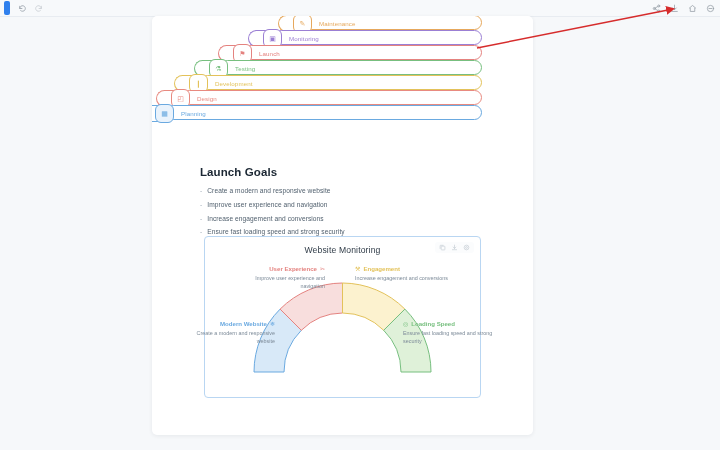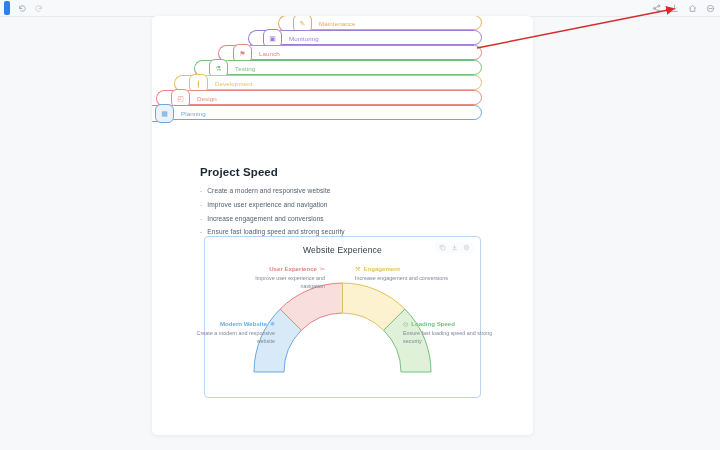--- a/index.html
+++ b/index.html
@@ -230,41 +230,41 @@
         <div class="step" style="left:-40px;top:105px;width:316px;border-color:#6aa9e0;">
           <div class="tail" style="border-color:#6aa9e0;"></div>
           <div class="bubble" style="border-color:#6aa9e0;background:#eaf3fc;">
             <span class="sico" style="color:#6aa9e0;">▦</span>
           </div>
           <span class="slabel" style="color:#6aa9e0;">Planning</span>
         </div>
       </div>
 
       <div class="goals">
-        <h2>Project Speed</h2>
+        <h2>Launch Goals</h2>
         <div class="goal">
           <span class="dash">-</span>
           <span>Create a modern and responsive website</span>
         </div>
         <div class="goal">
           <span class="dash">-</span>
           <span>Improve user experience and navigation</span>
         </div>
         <div class="goal">
           <span class="dash">-</span>
           <span>Increase engagement and conversions</span>
         </div>
         <div class="goal">
           <span class="dash">-</span>
           <span>Ensure fast loading speed and strong security</span>
         </div>
       </div>
 
       <div class="arc-card">
-        <div class="arc-title">Website Experience</div>
+        <div class="arc-title">Website Monitoring</div>
 
         <div class="card-tools">
           <span class="ic">
             <svg width="7" height="7" viewBox="0 0 16 16" fill="none" stroke="#9aa7b4" stroke-width="1.4" stroke-linejoin="round">
               <rect x="5" y="5" width="8.5" height="8.5" rx="1.3"></rect>
                 <path d="M10.5 3H3.4A.9.9 0 0 0 2.5 3.9V11"></path>
             </svg>
           </span>
           <span class="ic">
             <svg width="7" height="7" viewBox="0 0 16 16" fill="none" stroke="#9aa7b4" stroke-width="1.4" stroke-linecap="round" stroke-linejoin="round">

